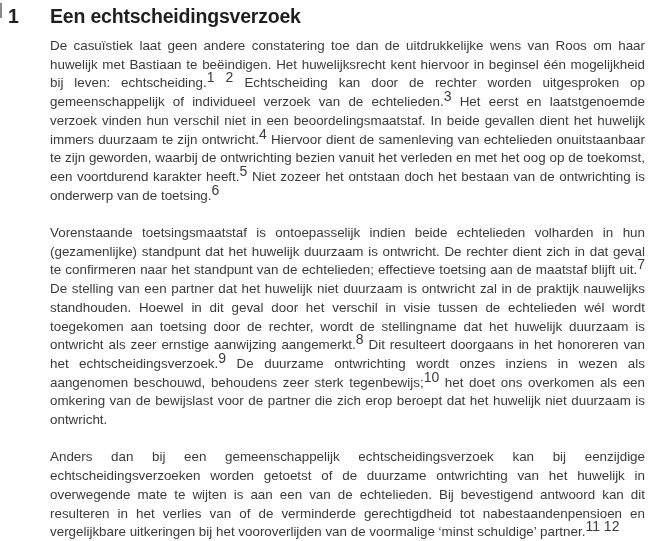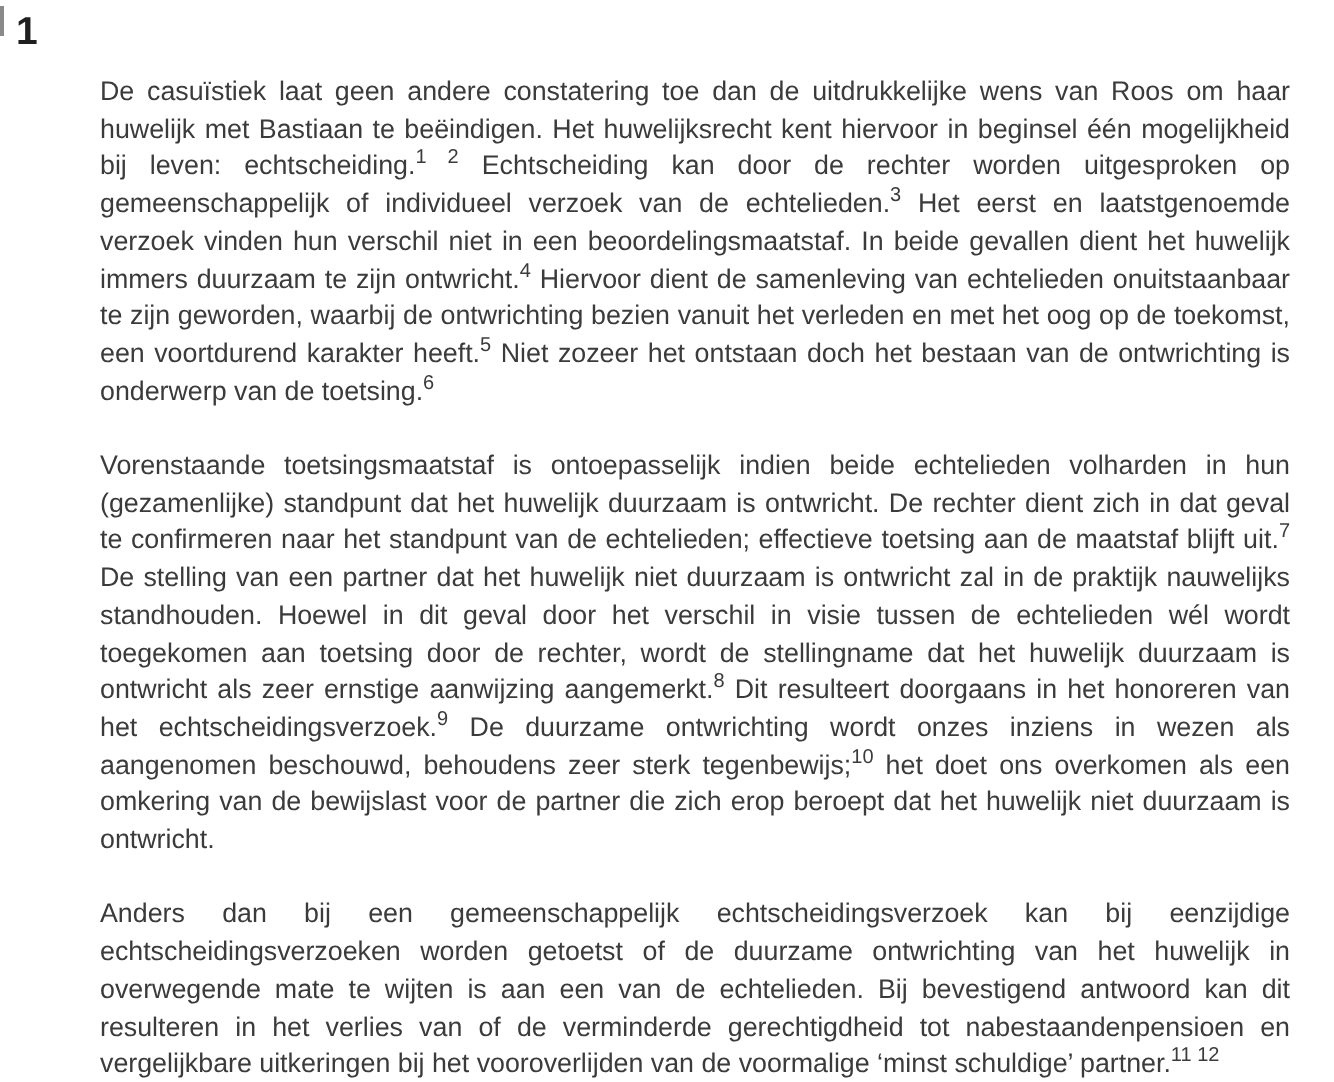--- a/index.html
+++ b/index.html
@@ -41,37 +41,38 @@
     color: #3b3b3b;
   }
   .content p {
     margin: 0 0 18.7px 0;
     font-size: 13.4px;
     line-height: 18.7px;
     text-align: justify;
     color: #3b3b3b;
   }
   .content p sup {
-    font-size: 10px;
+    font-size: 14px;
     line-height: 0;
     vertical-align: super;
   }
   .u {
     text-underline-offset: 2px;
   }
 </style>
 </head>
 <body>
 
 <div class="page">
 
   <span class="edge-caret"></span>
 
   <div class="heading">
     <span class="hnum">1</span>
+    <h1 class="htitle">Een echtscheidingsverzoek</h1>
   </div>
 
   <div class="content">
     <p><span>De casuïstiek laat geen andere constatering toe dan de uitdrukkelijke wens van Roos om haar huwelijk met Bastiaan te beëindigen. Het huwelijksrecht kent hiervoor in beginsel één mogelijkheid bij leven: echtscheiding.</span><sup>1 2</sup><span> Echtscheiding kan door de rechter worden uitgesproken op gemeenschappelijk of individueel verzoek van de echtelieden.</span><sup>3</sup><span> Het eerst en laatstgenoemde verzoek vinden hun verschil </span><span class="u">niet</span><span> in een beoordelingsmaatstaf. In beide gevallen dient het huwelijk immers duurzaam te zijn ontwricht.</span><sup>4</sup><span> Hiervoor dient de samenleving van echtelieden onuitstaanbaar te zijn geworden, waarbij de ontwrichting bezien vanuit het verleden en met het oog op de toekomst, een voortdurend karakter heeft.</span><sup>5</sup><span> Niet zozeer het ontstaan doch het bestaan van de ontwrichting is onderwerp van de toetsing.</span><sup>6</sup></p>
     <p><span>Vorenstaande toetsingsmaatstaf is ontoepasselijk indien beide echtelieden volharden in hun (gezamenlijke) standpunt dat het huwelijk duurzaam is ontwricht. De rechter dient zich in dat geval te confirmeren naar het standpunt van de echtelieden; effectieve toetsing aan de maatstaf blijft uit.</span><sup>7</sup><span> De stelling van een partner dat het huwelijk </span><span class="u">niet</span><span> duurzaam is ontwricht zal in de praktijk nauwelijks standhouden. Hoewel in dit geval door het verschil in visie tussen de echtelieden wél wordt toegekomen aan toetsing door de rechter, wordt de stellingname dat het huwelijk duurzaam is ontwricht als zeer ernstige aanwijzing aangemerkt.</span><sup>8</sup><span> Dit resulteert doorgaans in het honoreren van het echtscheidingsverzoek.</span><sup>9</sup><span> De duurzame ontwrichting wordt onzes inziens in wezen als aangenomen beschouwd, behoudens zeer sterk tegenbewijs;</span><sup>10</sup><span> het doet ons overkomen als een omkering van de bewijslast voor de partner die zich erop beroept dat het huwelijk </span><span class="u">niet</span><span> duurzaam is ontwricht.</span></p>
     <p><span>Anders dan bij een gemeenschappelijk echtscheidingsverzoek kan bij eenzijdige echtscheidingsverzoeken worden getoetst of de duurzame ontwrichting van het huwelijk in overwegende mate te wijten is aan een van de echtelieden. Bij bevestigend antwoord kan dit resulteren in het verlies van of de verminderde gerechtigdheid tot nabestaandenpensioen en vergelijkbare uitkeringen bij het vooroverlijden van de voormalige ‘minst schuldige’ partner.</span><sup>11 12</sup></p>
 
   </div>
 
 </div>

